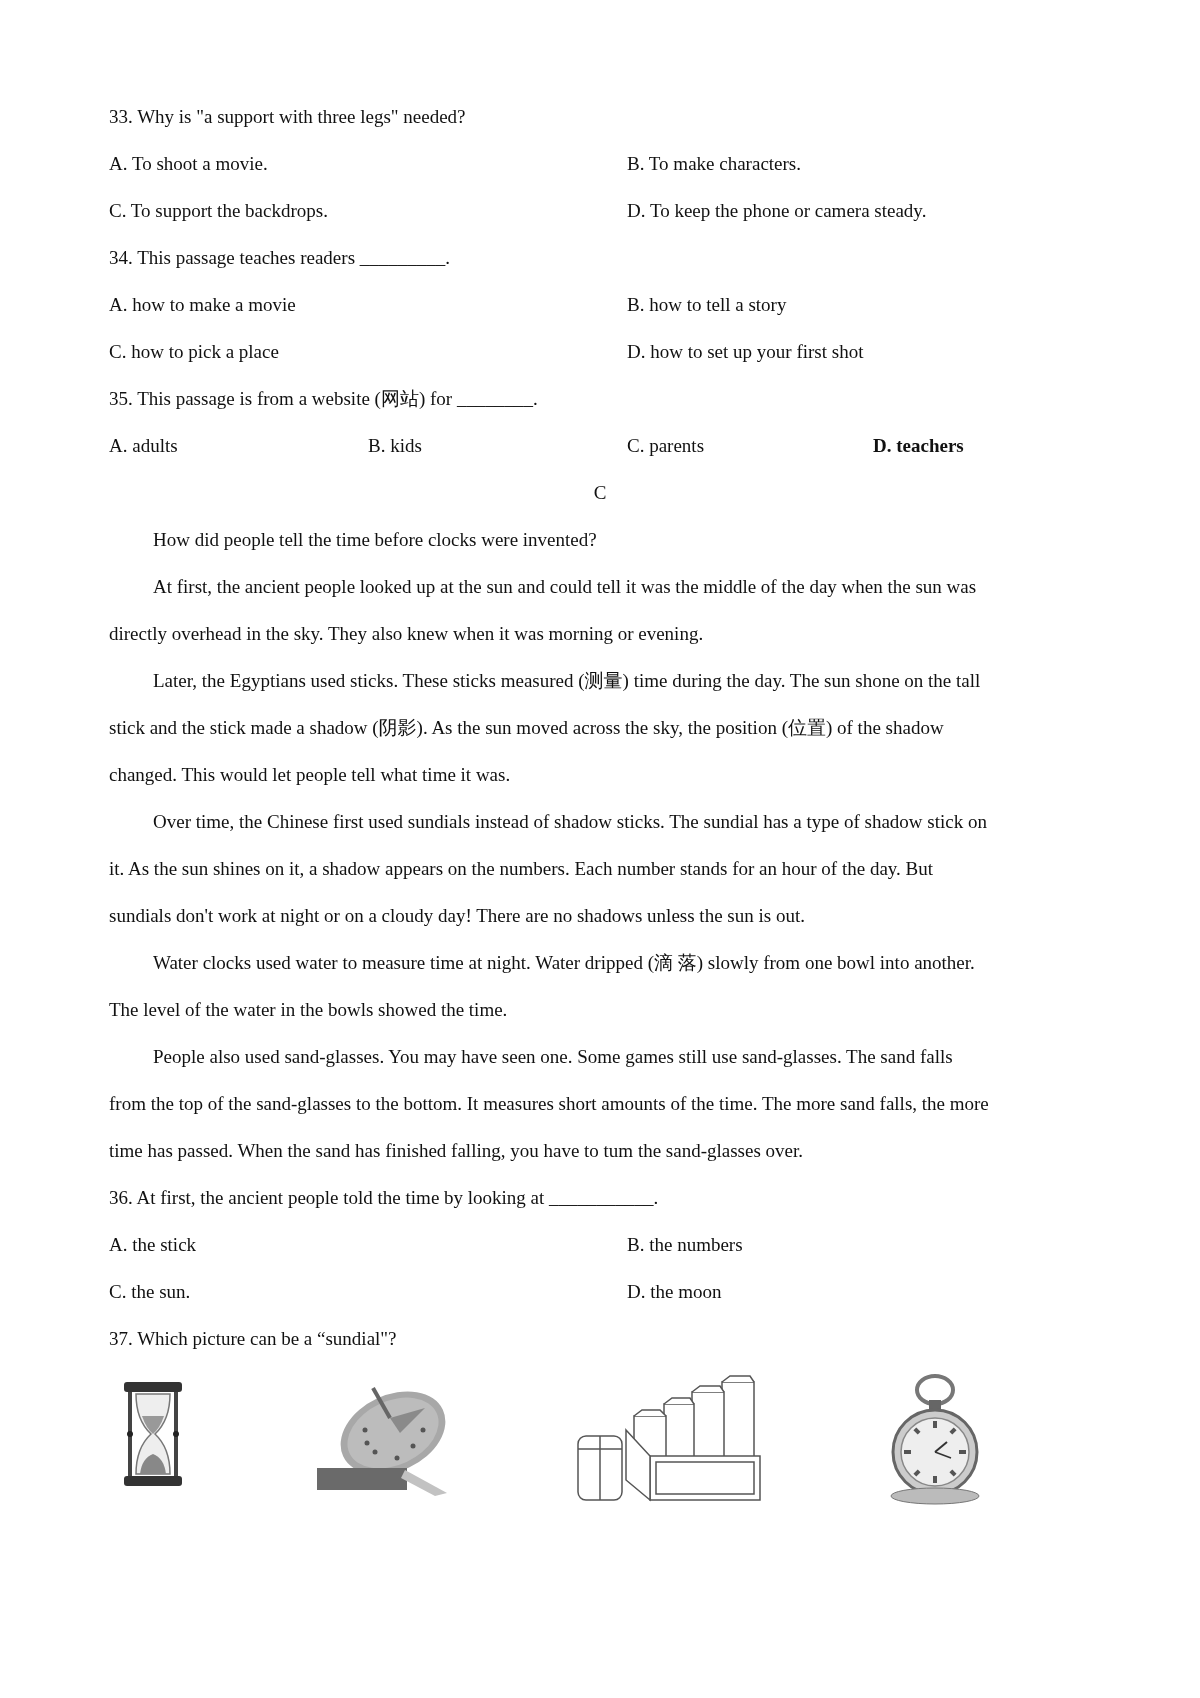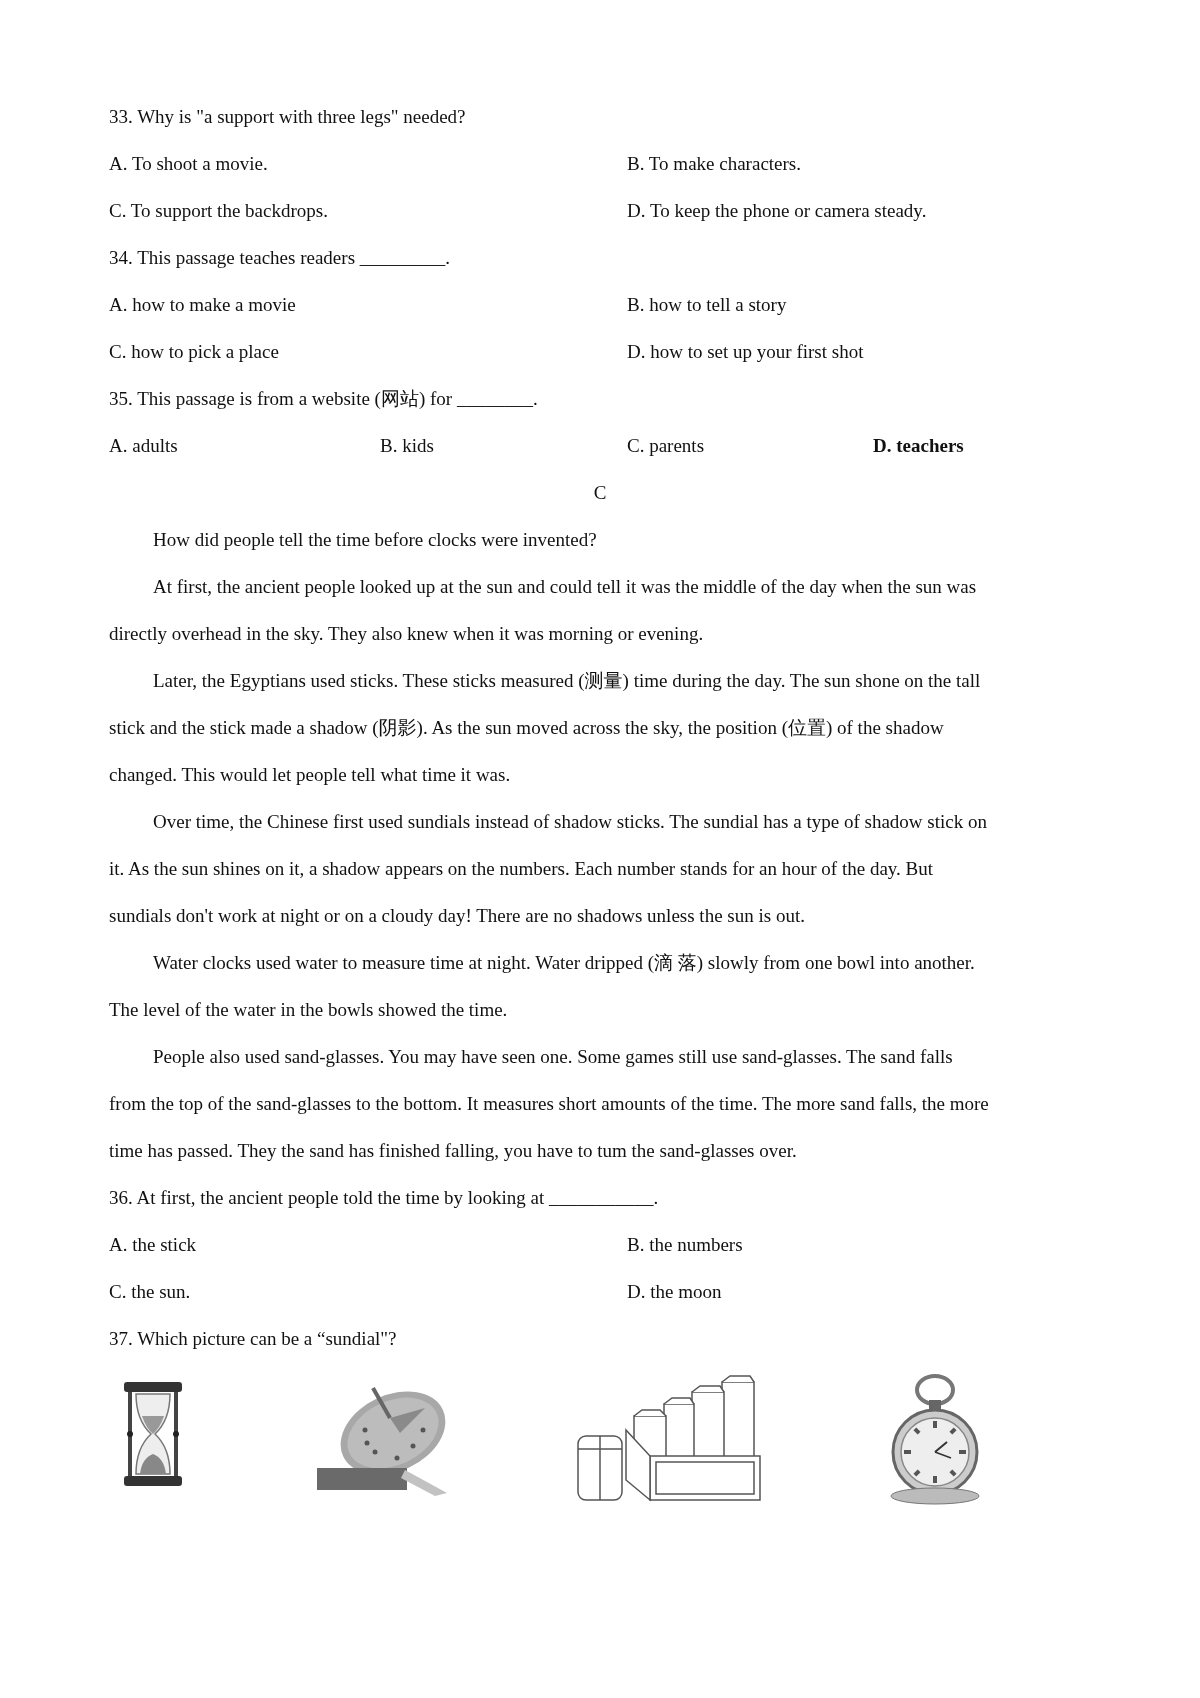--- a/index.html
+++ b/index.html
@@ -5,21 +5,21 @@
     html, body { margin: 0; padding: 0; background: #ffffff; }
     body {
       width: 1200px; height: 1698px; position: relative; overflow: hidden;
       font-family: "Liberation Serif", "DejaVu Serif", serif;
       color: #111111;
       font-size: 19px;
     }
     .line { position: absolute; white-space: nowrap; line-height: 24px; }
     .col-a { left: 109px; }
     .col-b { left: 619px; margin-left: 8px; }
-    .col-q2 { left: 380px; }
+    .col-q2 { left: 368px; }
     .col-q4 { left: 873px; font-weight: bold; }
     .indent { left: 153px; }
     .center { left: 0; width: 1200px; text-align: center; }
     .pic { position: absolute; }
     .pic svg { display: block; }
   </style>
 </head>
 <body>
 
 <div class="line col-a" style="top:105px">33. Why is "a support with three legs" needed?</div>
@@ -49,21 +49,21 @@
   <div class="line indent" style="top:669px">Later, the Egyptians used sticks. These sticks measured (测量) time during the day. The sun shone on the tall</div>
   <div class="line col-a" style="top:716px">stick and the stick made a shadow (阴影). As the sun moved across the sky, the position (位置) of the shadow</div>
   <div class="line col-a" style="top:763px">changed. This would let people tell what time it was.</div>
   <div class="line indent" style="top:810px">Over time, the Chinese first used sundials instead of shadow sticks. The sundial has a type of shadow stick on</div>
   <div class="line col-a" style="top:857px">it. As the sun shines on it, a shadow appears on the numbers. Each number stands for an hour of the day. But</div>
   <div class="line col-a" style="top:904px">sundials don't work at night or on a cloudy day! There are no shadows unless the sun is out.</div>
   <div class="line indent" style="top:951px">Water clocks used water to measure time at night. Water dripped (滴  落) slowly from one bowl into another.</div>
   <div class="line col-a" style="top:998px">The level of the water in the bowls showed the time.</div>
   <div class="line indent" style="top:1045px">People also used sand-glasses. You may have seen one. Some games still use sand-glasses. The sand falls</div>
   <div class="line col-a" style="top:1092px">from the top of the sand-glasses to the bottom. It measures short amounts of the time. The more sand falls, the more</div>
-  <div class="line col-a" style="top:1139px">time has passed. They the sand has finished falling, you have to tum the sand-glasses over.</div>
+  <div class="line col-a" style="top:1139px">time has passed. When the sand has finished falling, you have to tum the sand-glasses over.</div>
 </div>
 
 <div class="line col-a" style="top:1186px">36. At first, the ancient people told the time by looking at ___________.</div>
 <div class="line col-a" style="top:1233px">A. the stick</div>
 <div class="line col-b" style="top:1233px">B. the numbers</div>
 <div class="line col-a" style="top:1280px">C. the sun.</div>
 <div class="line col-b" style="top:1280px">D. the moon</div>
 
 <div class="line col-a" style="top:1327px">37. Which picture can be a “sundial"?</div>
 

